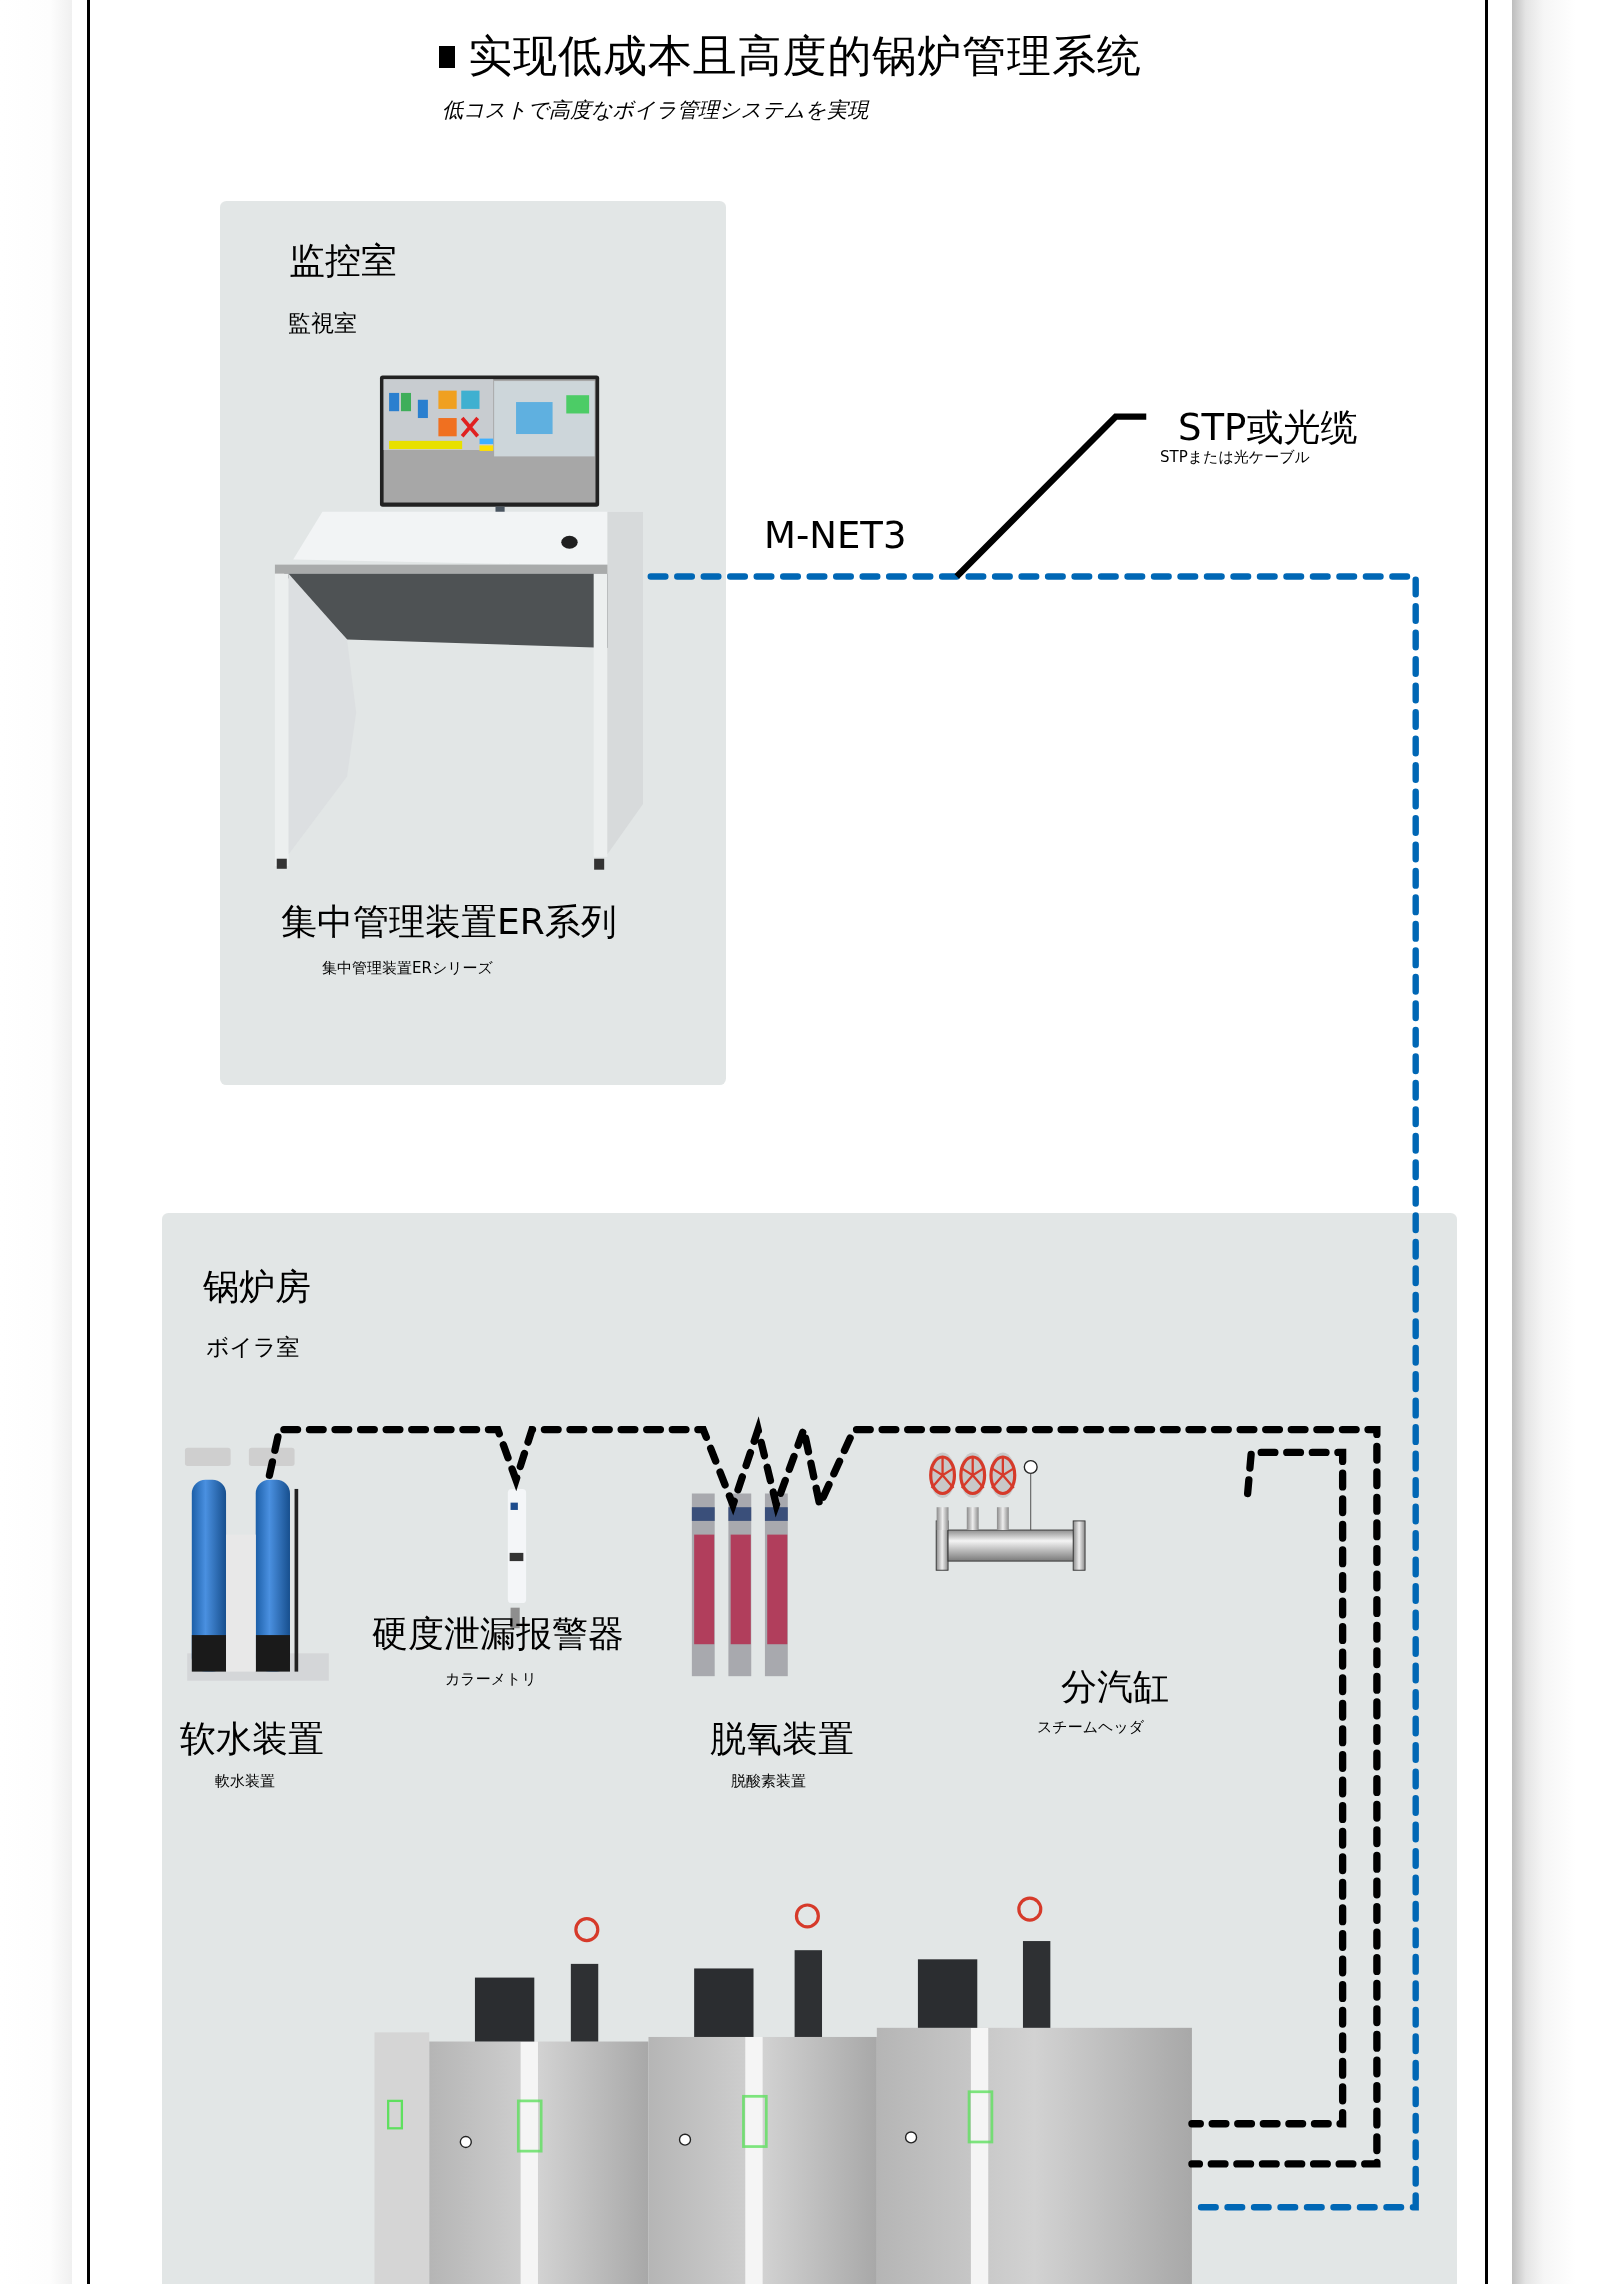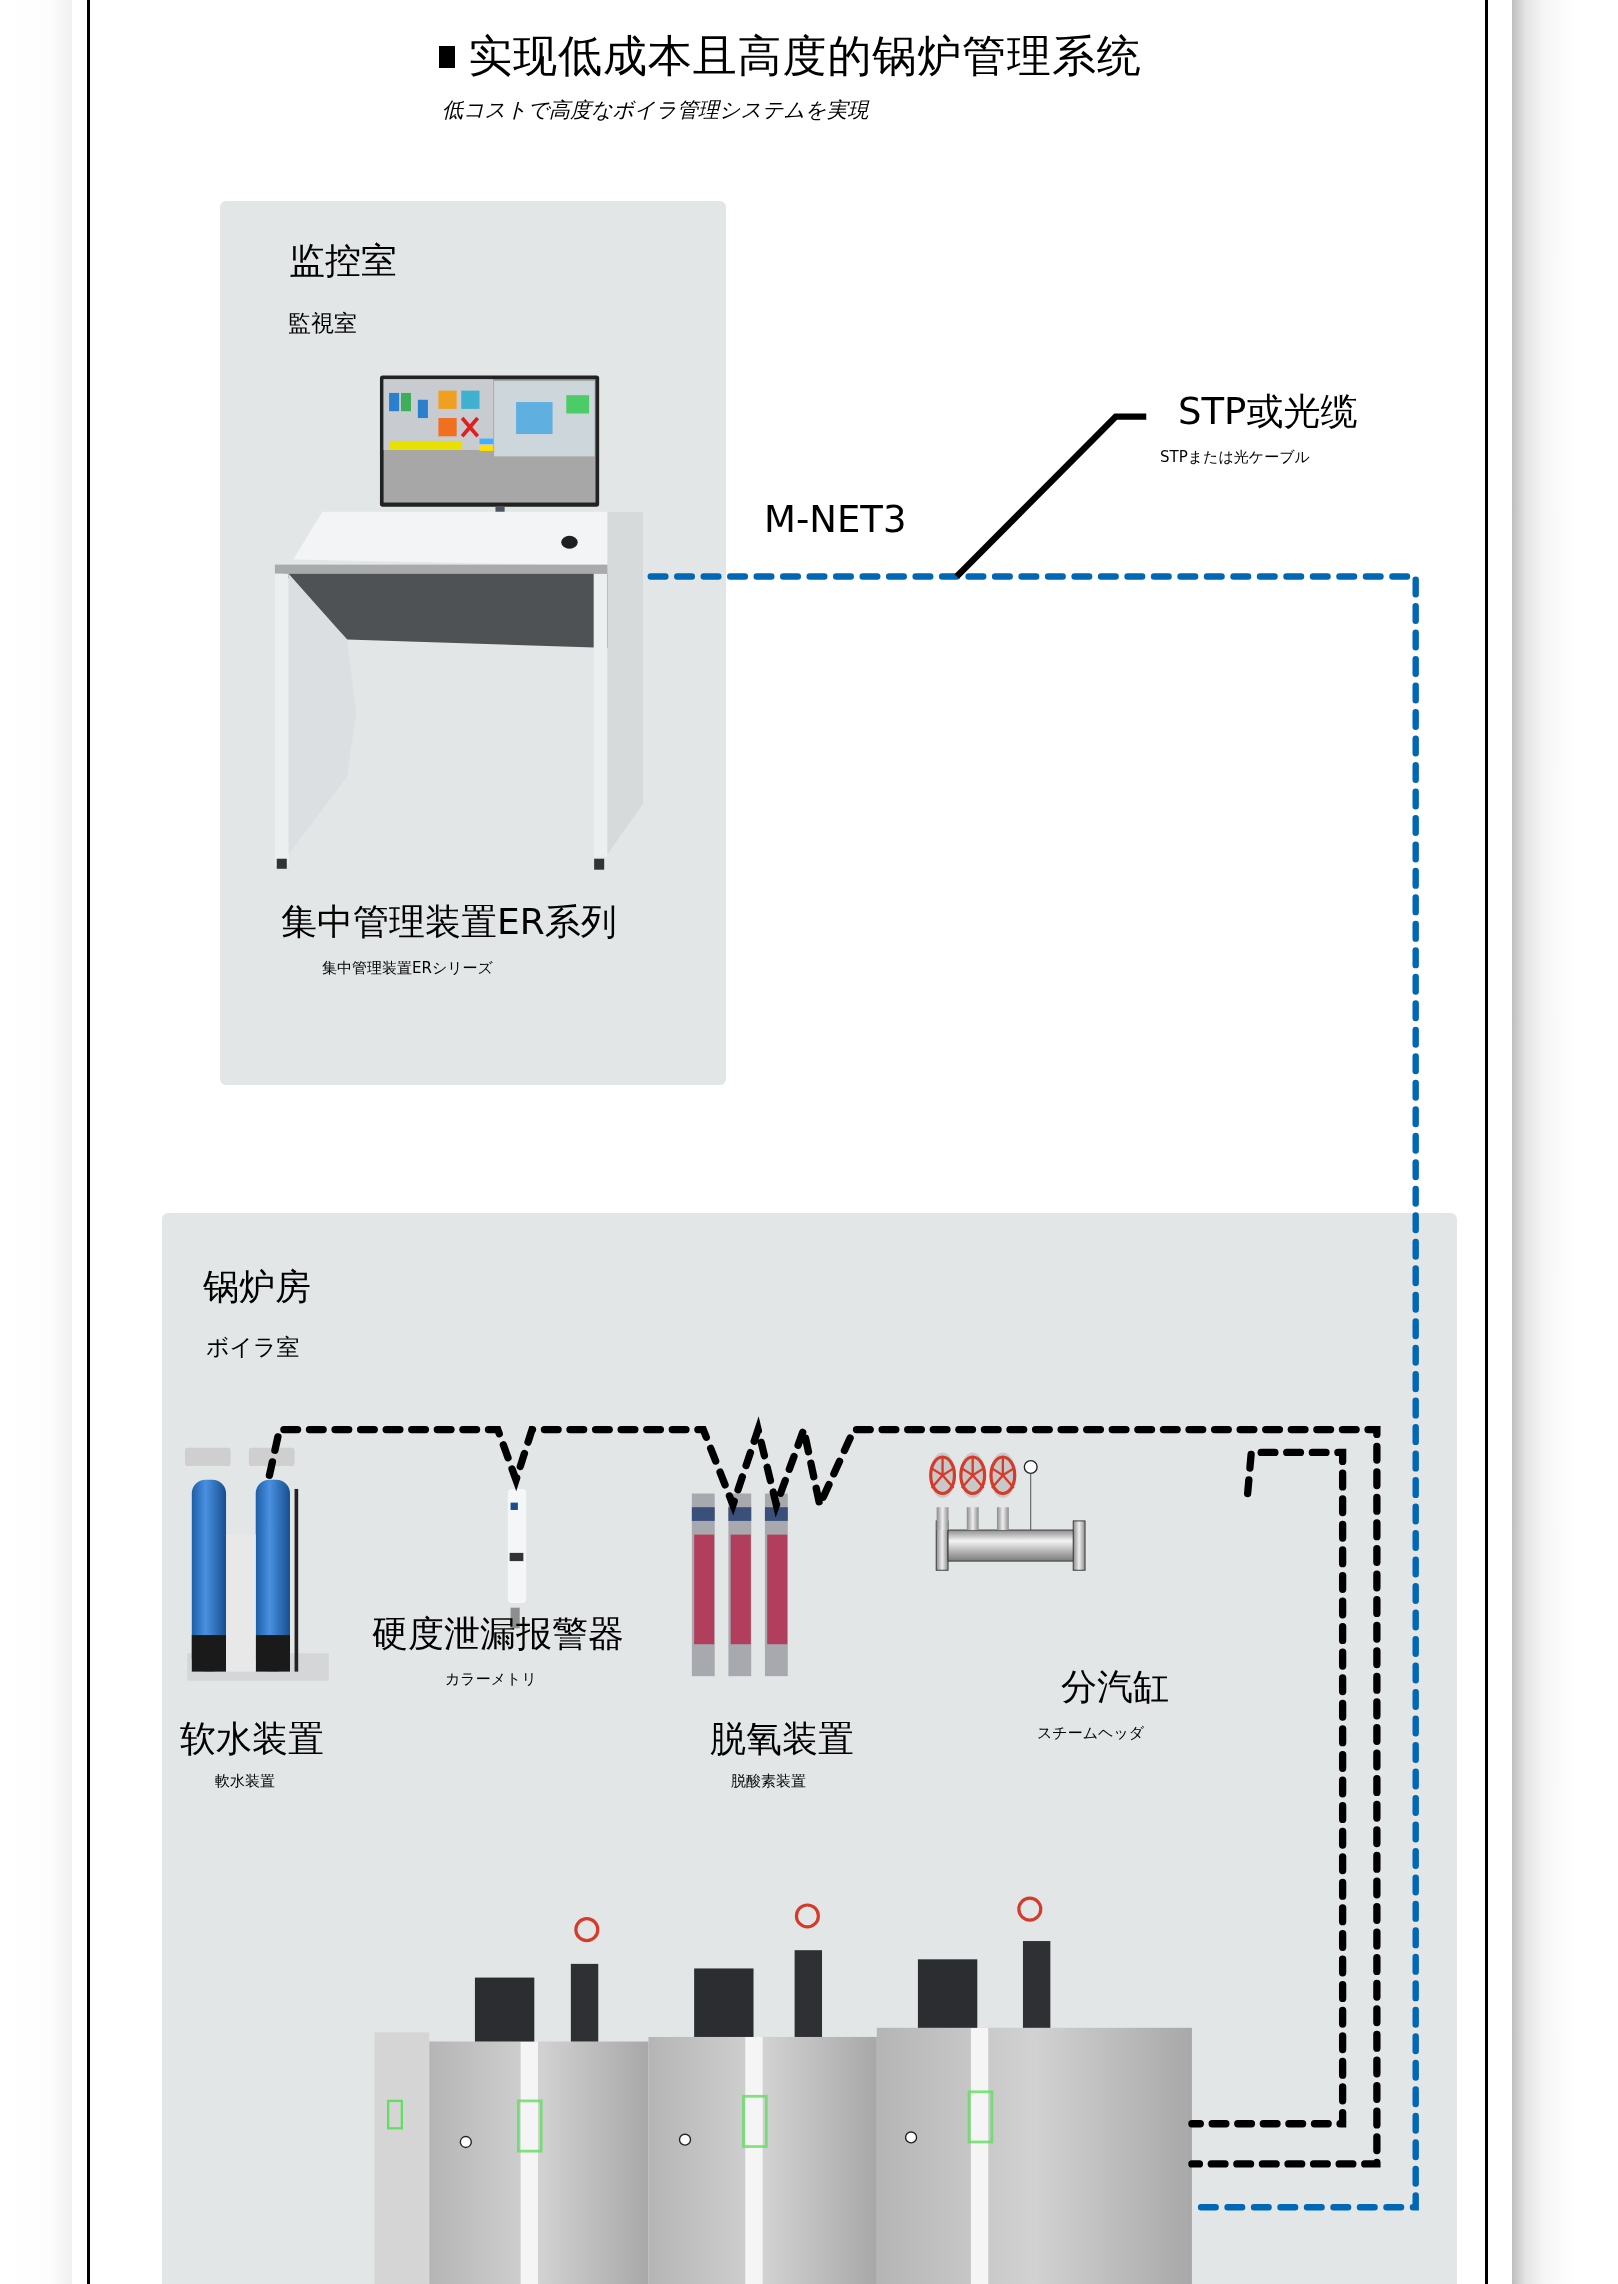--- a/index.html
+++ b/index.html
@@ -21,21 +21,21 @@
   .subtitle { left: 442px; top: 96px; font-size: 21px; white-space: nowrap; font-style: italic; }
 
   .panel { position: absolute; background: #e2e6e6; border-radius: 6.4px; }
   .panel-monitor { left: 220px; top: 201px; width: 506px; height: 884px; }
   .panel-boiler { left: 162px; top: 1213px; width: 1295px; height: 1368px; }
 
   .lbl-big { font-size: 36px; white-space: nowrap; }
   .lbl-small { font-size: 23px; white-space: nowrap; }
   .lbl-med { font-size: 36px; white-space: nowrap; }
   .lbl-sub { font-size: 15px; white-space: nowrap; }
-  .lbl-en { font-size: 37px; white-space: nowrap; }
+  .lbl-en { font-size: 37px; white-space: nowrap; margin-top: 16px; }
 
   svg.overlay { position: absolute; left: 0; top: 0; }
 </style>
 </head>
 <body>
 
 <div class="shadow-left"></div>
 <div class="shadow-right"></div>
 <div class="frame"></div>
 
@@ -209,14 +209,14 @@
 <div class="abs lbl-med" style="left:180px;top:1715px;">软水装置</div>
 <div class="abs lbl-sub" style="left:215px;top:1772px;">軟水装置</div>
 
 <div class="abs lbl-med" style="left:372px;top:1610px;">硬度泄漏报警器</div>
 <div class="abs lbl-sub" style="left:445px;top:1670px;">カラーメトリ</div>
 
 <div class="abs lbl-med" style="left:710px;top:1715px;">脱氧装置</div>
 <div class="abs lbl-sub" style="left:731px;top:1772px;">脱酸素装置</div>
 
 <div class="abs lbl-med" style="left:1061px;top:1663px;text-align:center;">分汽缸</div>
-<div class="abs lbl-sub" style="left:1037px;top:1718px;margin-top:6px;">スチームヘッダ</div>
+<div class="abs lbl-sub" style="left:1037px;top:1718px;">スチームヘッダ</div>
 
 
 </body></html>

